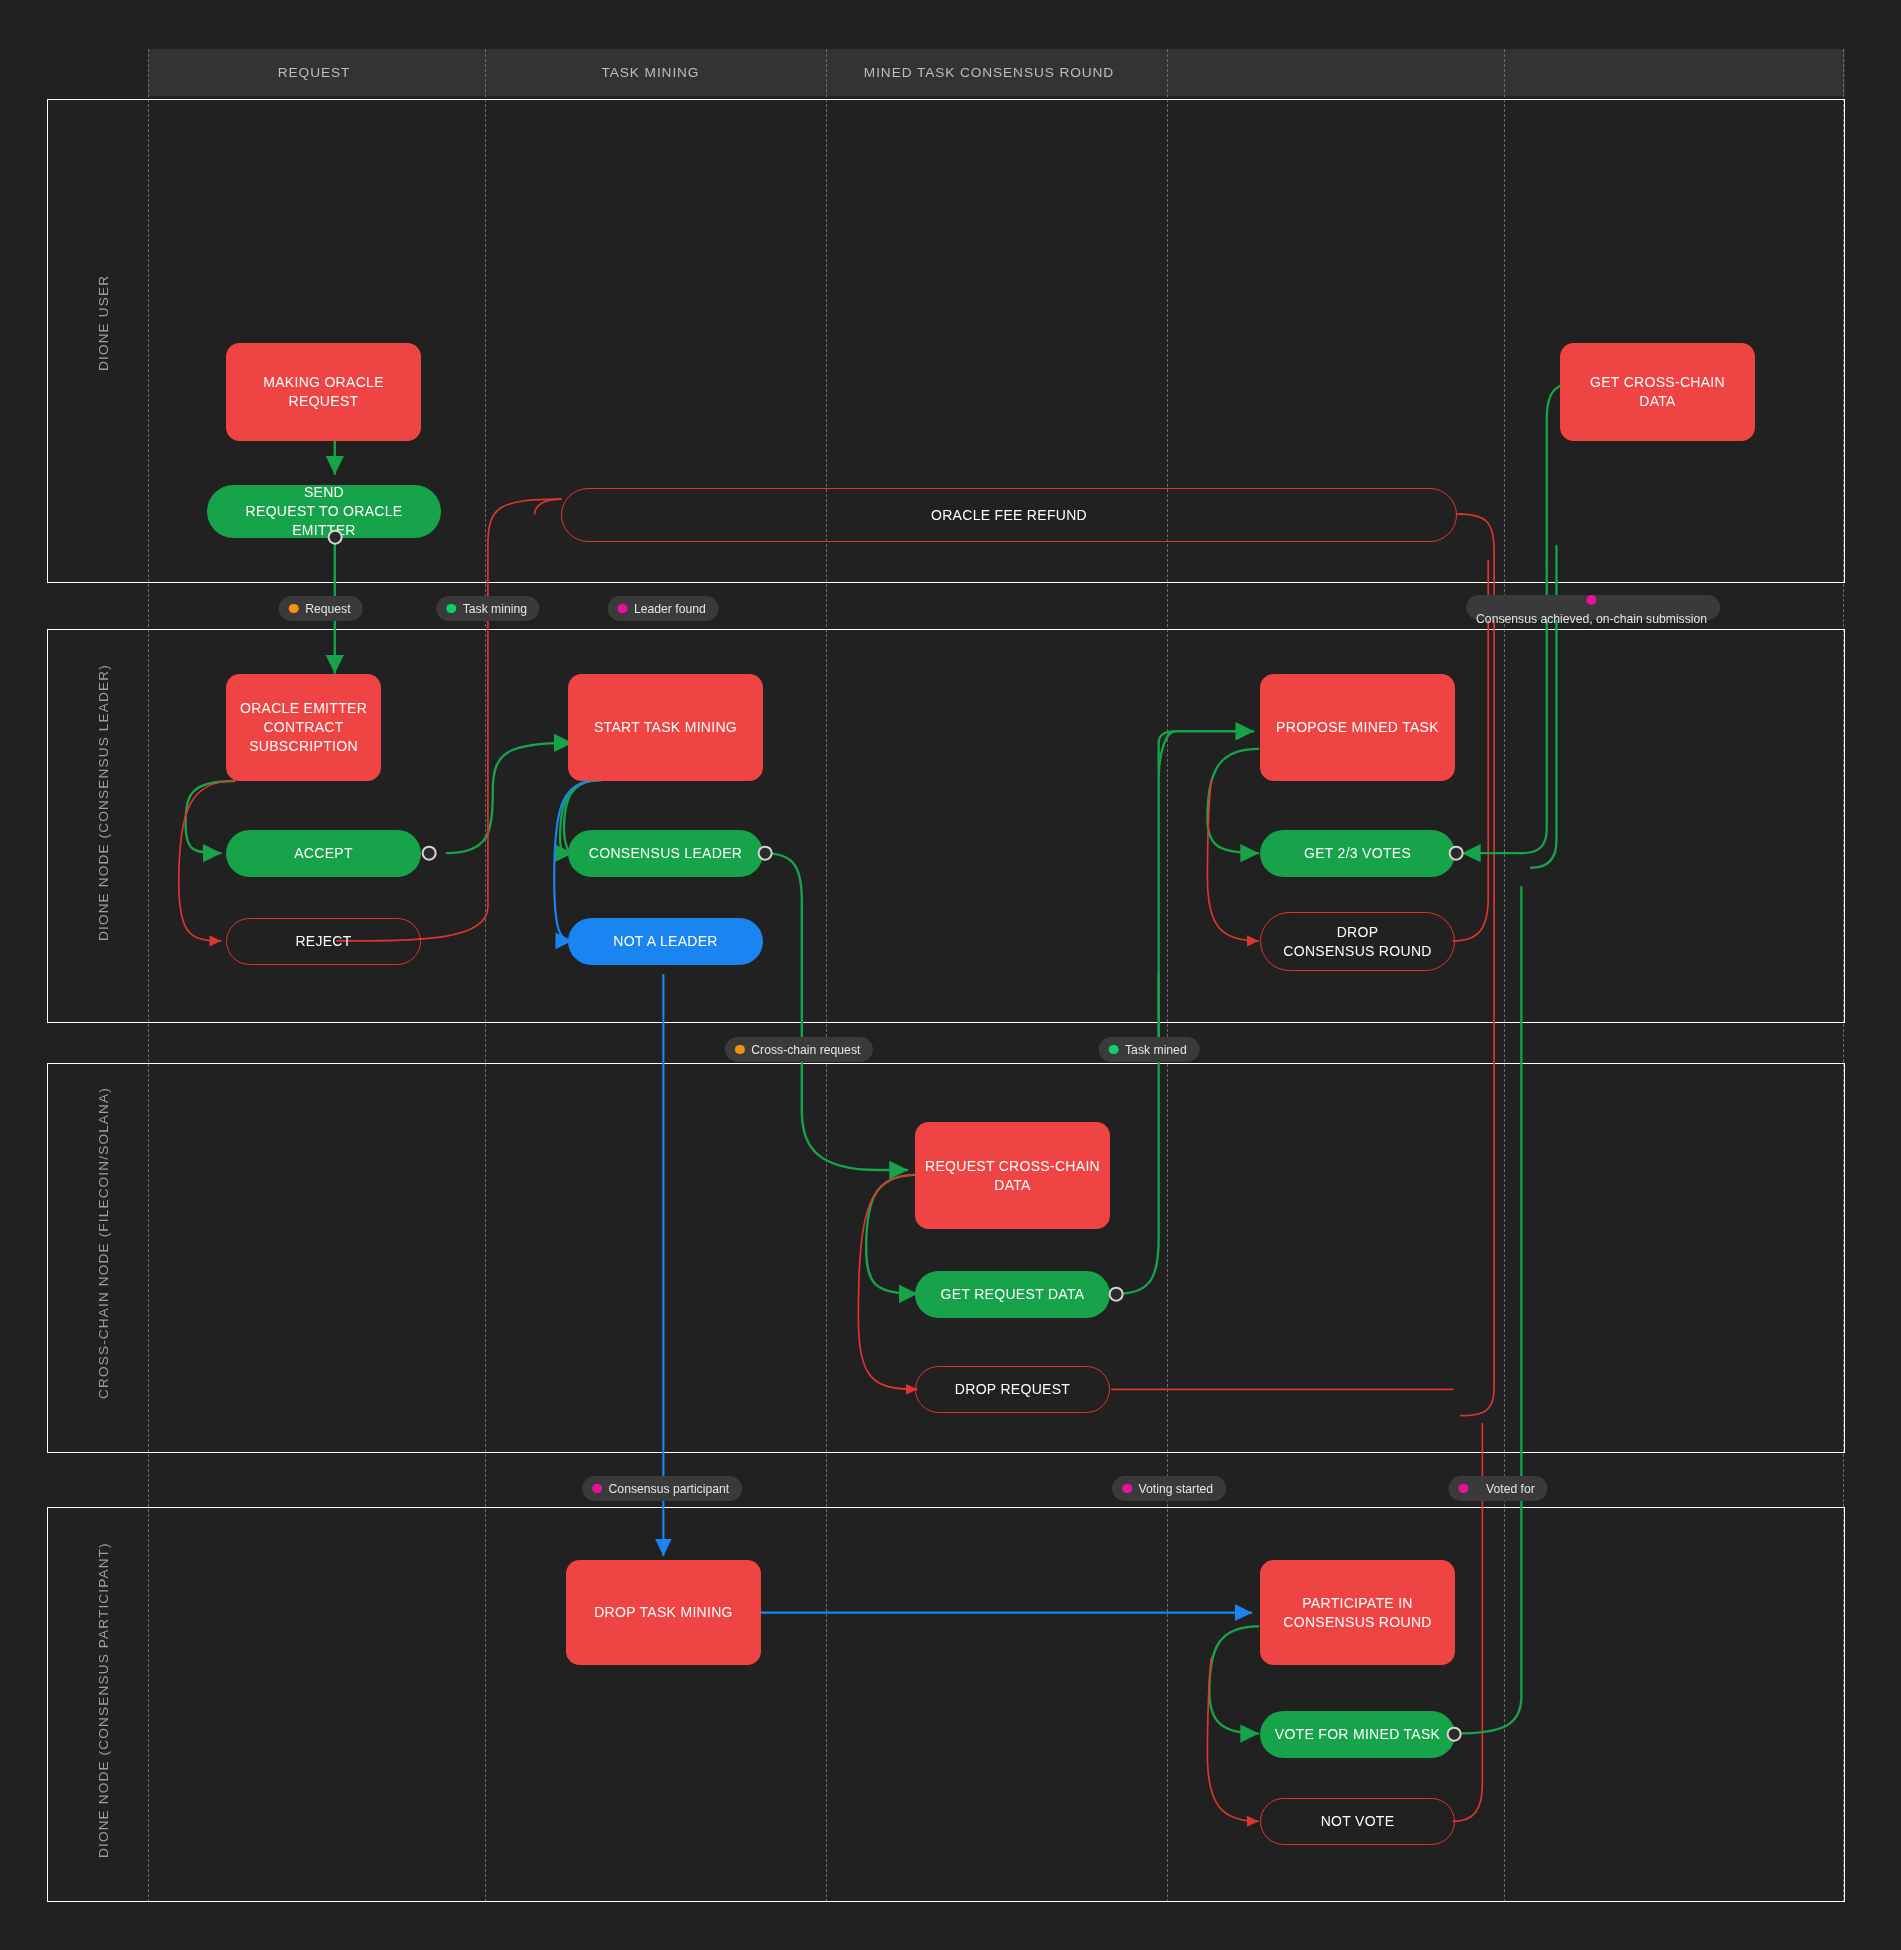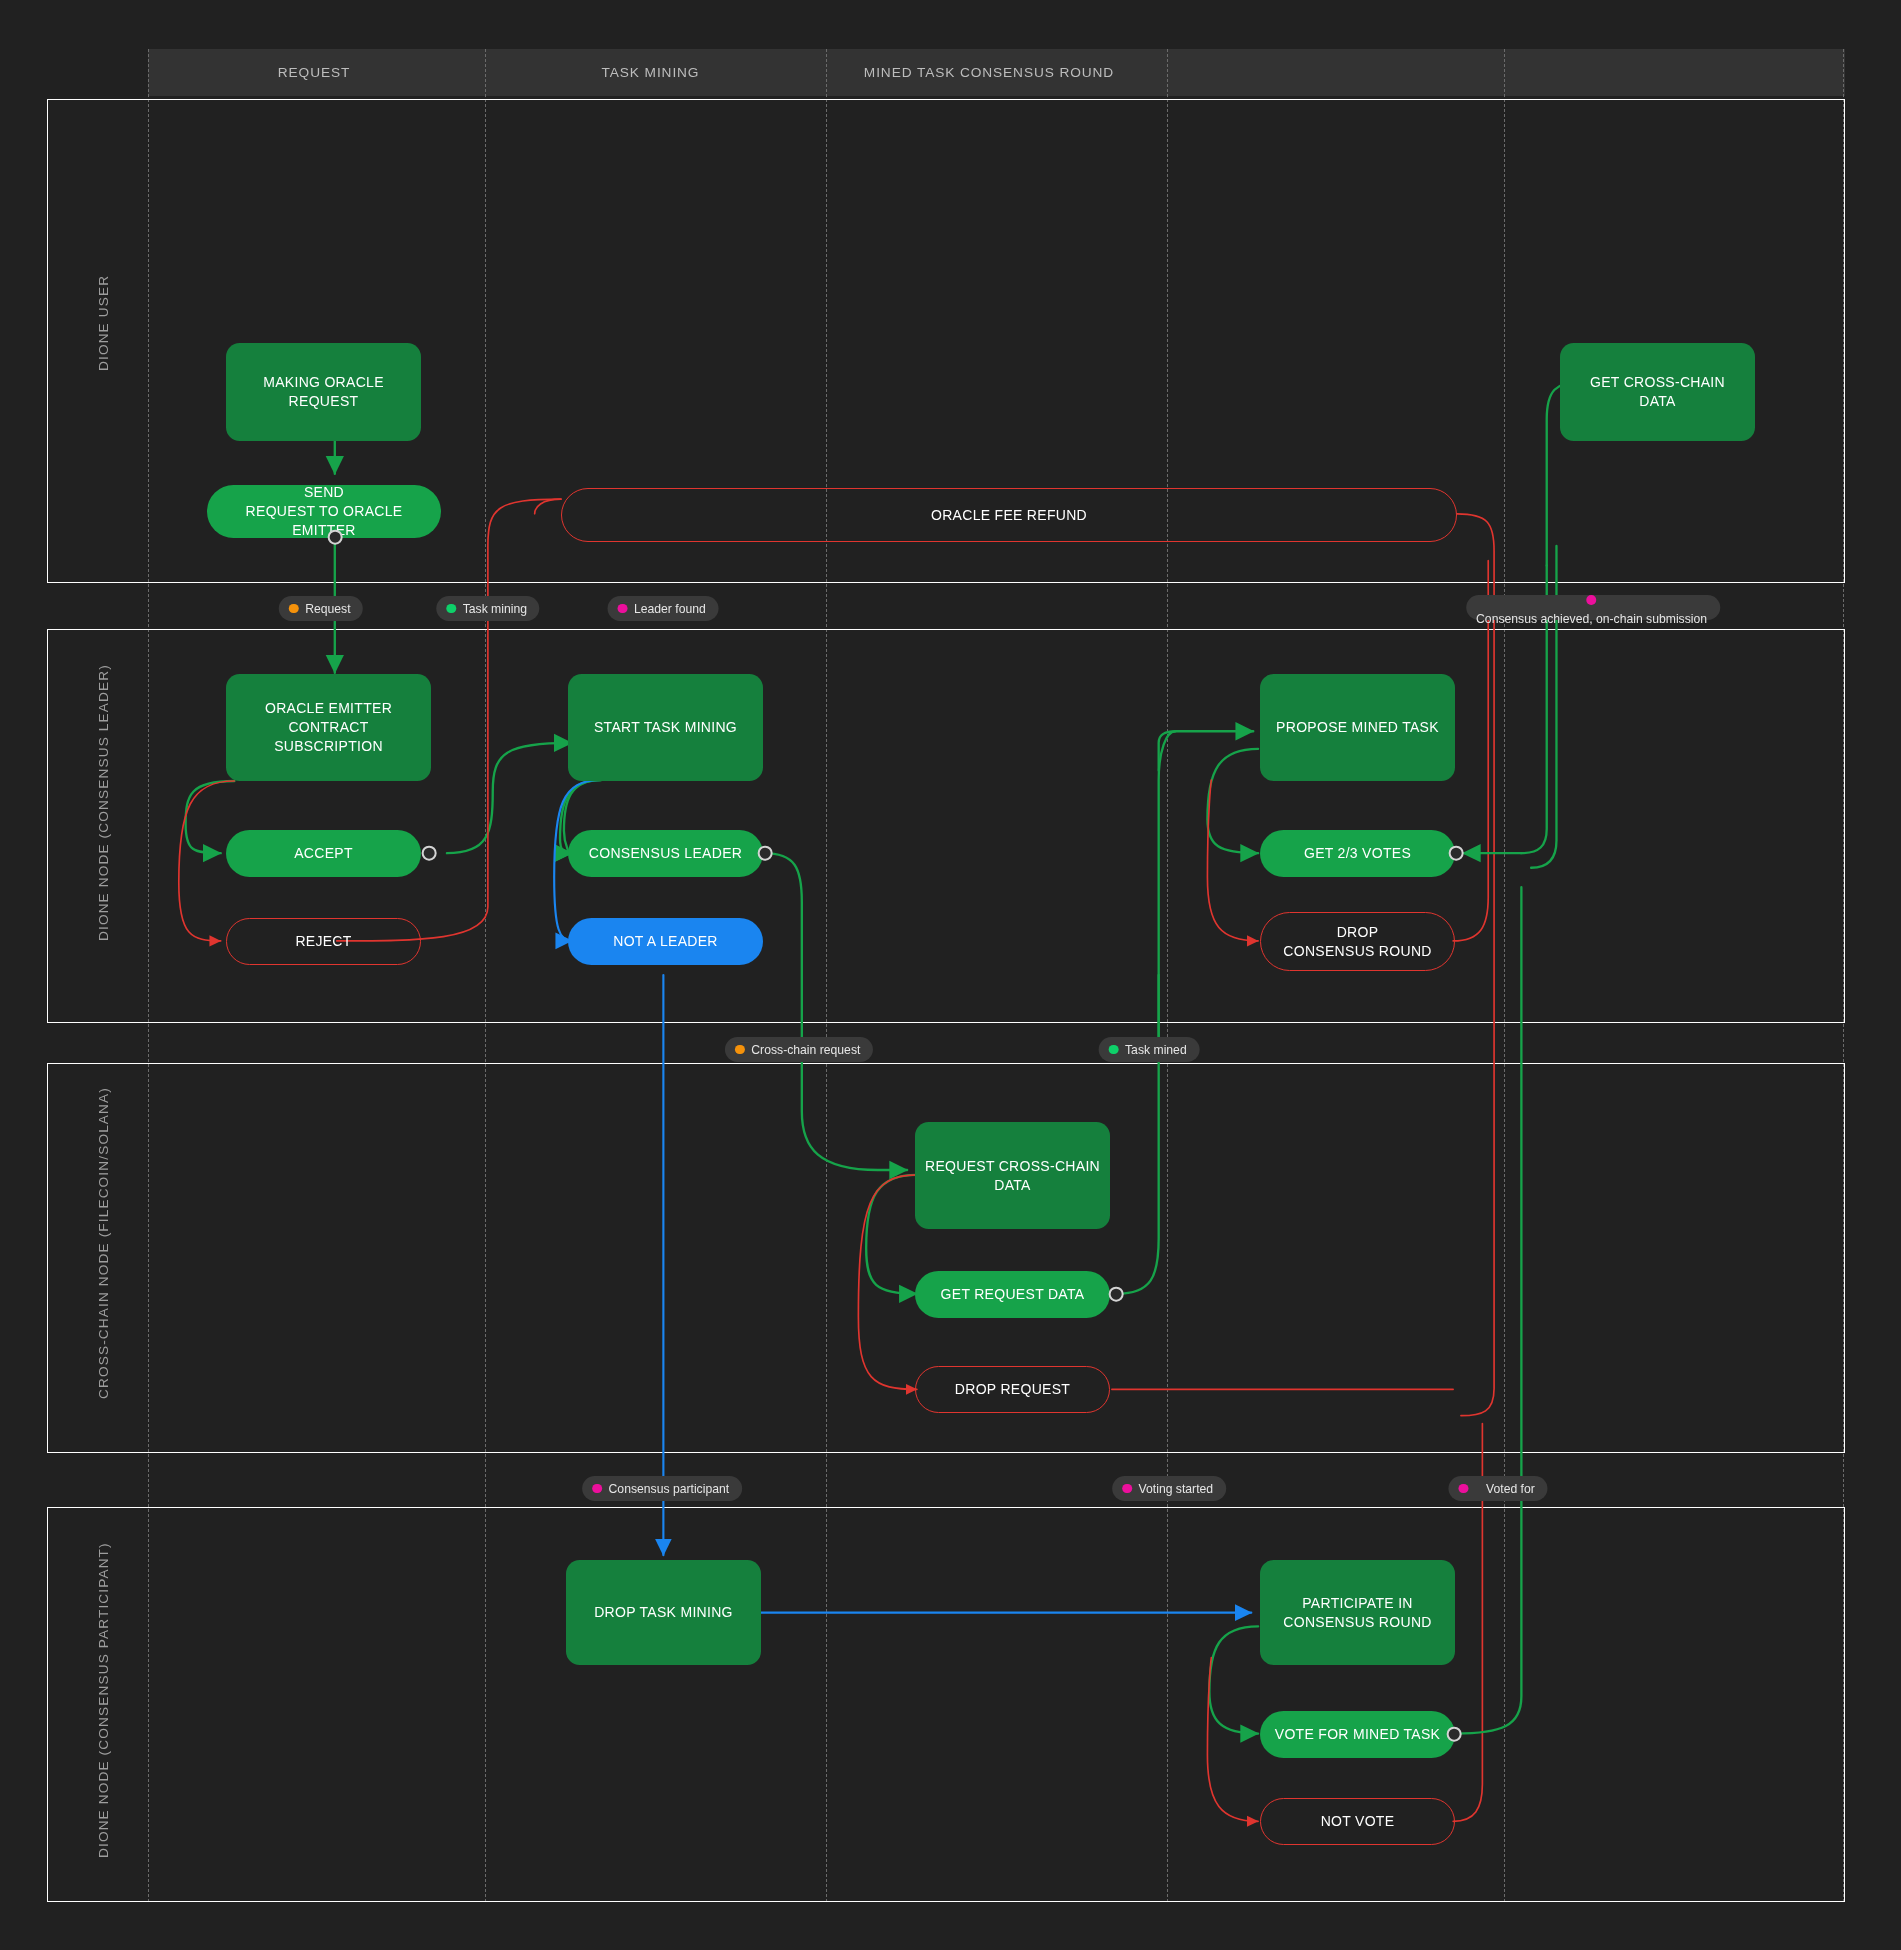--- a/index.html
+++ b/index.html
@@ -22,21 +22,21 @@
   .lane-label{position:absolute;color:#9e9e9e;font-size:13.7px;letter-spacing:1.1px;
      white-space:nowrap;transform-origin:0 0;}
 
   
   .colsep{position:absolute;width:0;border-left:1px dashed #6b6b6b;}
 
   
   .node{position:absolute;box-sizing:border-box;display:flex;align-items:center;
      justify-content:center;text-align:center;font-size:14px;line-height:1.35;
      letter-spacing:0.3px;color:#ffffff;padding:3.9px 9.8px;z-index:6;}
-  .n-state{background:#15803d;border-radius:13.7px;}
+  .n-state{background:#ef4444;border-radius:13.7px;}
   .n-green{background:#16a34a;border-radius:974px;font-weight:400;}
   .n-blue{background:#1a85f0;border-radius:974px;}
   .n-redline{background:transparent;border:1.4px solid #e0352f;border-radius:974px;}
 
   
   .badge{position:absolute;height:25px;border-radius:12.7px;background:#3a3a3a;
      display:flex;align-items:center;gap:6.8px;padding:0 12.7px 0 9.8px;
      font-size:12.2px;color:#e6e6e6;white-space:nowrap;z-index:9;
      transform:translateX(-50%);}
   .badge .dot{width:9.8px;height:9.8px;border-radius:50%;flex:0 0 auto;}
@@ -170,21 +170,21 @@
   </div>
 
   <div class="node n-state" style="left:1560px;top:343px;width:195px;height:98px;">
     <span>GET CROSS-CHAIN DATA</span>
   </div>
 
   <div class="node n-redline" style="left:561px;top:488px;width:896px;height:54px;">
     <span>ORACLE FEE REFUND</span>
   </div>
 
-  <div class="node n-state" style="left:226px;top:674px;width:205px;height:107px;">
+  <div class="node n-state" style="left:226px;top:674px;width:155px;height:107px;">
     <span style="white-space:pre-line;">ORACLE EMITTER
 CONTRACT SUBSCRIPTION</span>
   </div>
 
   <div class="node n-green" style="left:226px;top:830px;width:195px;height:47px;">
     <span>ACCEPT</span>
   </div>
 
   <div class="node n-redline" style="left:226px;top:918px;width:195px;height:47px;">
     <span>REJECT</span>

